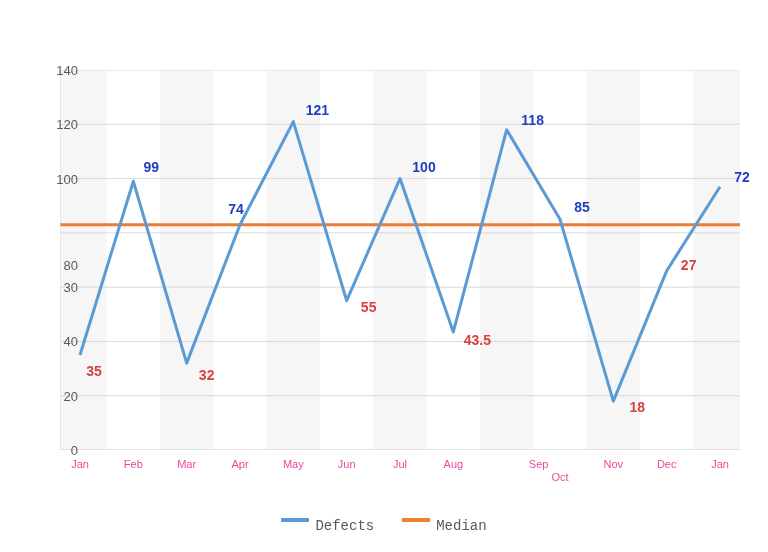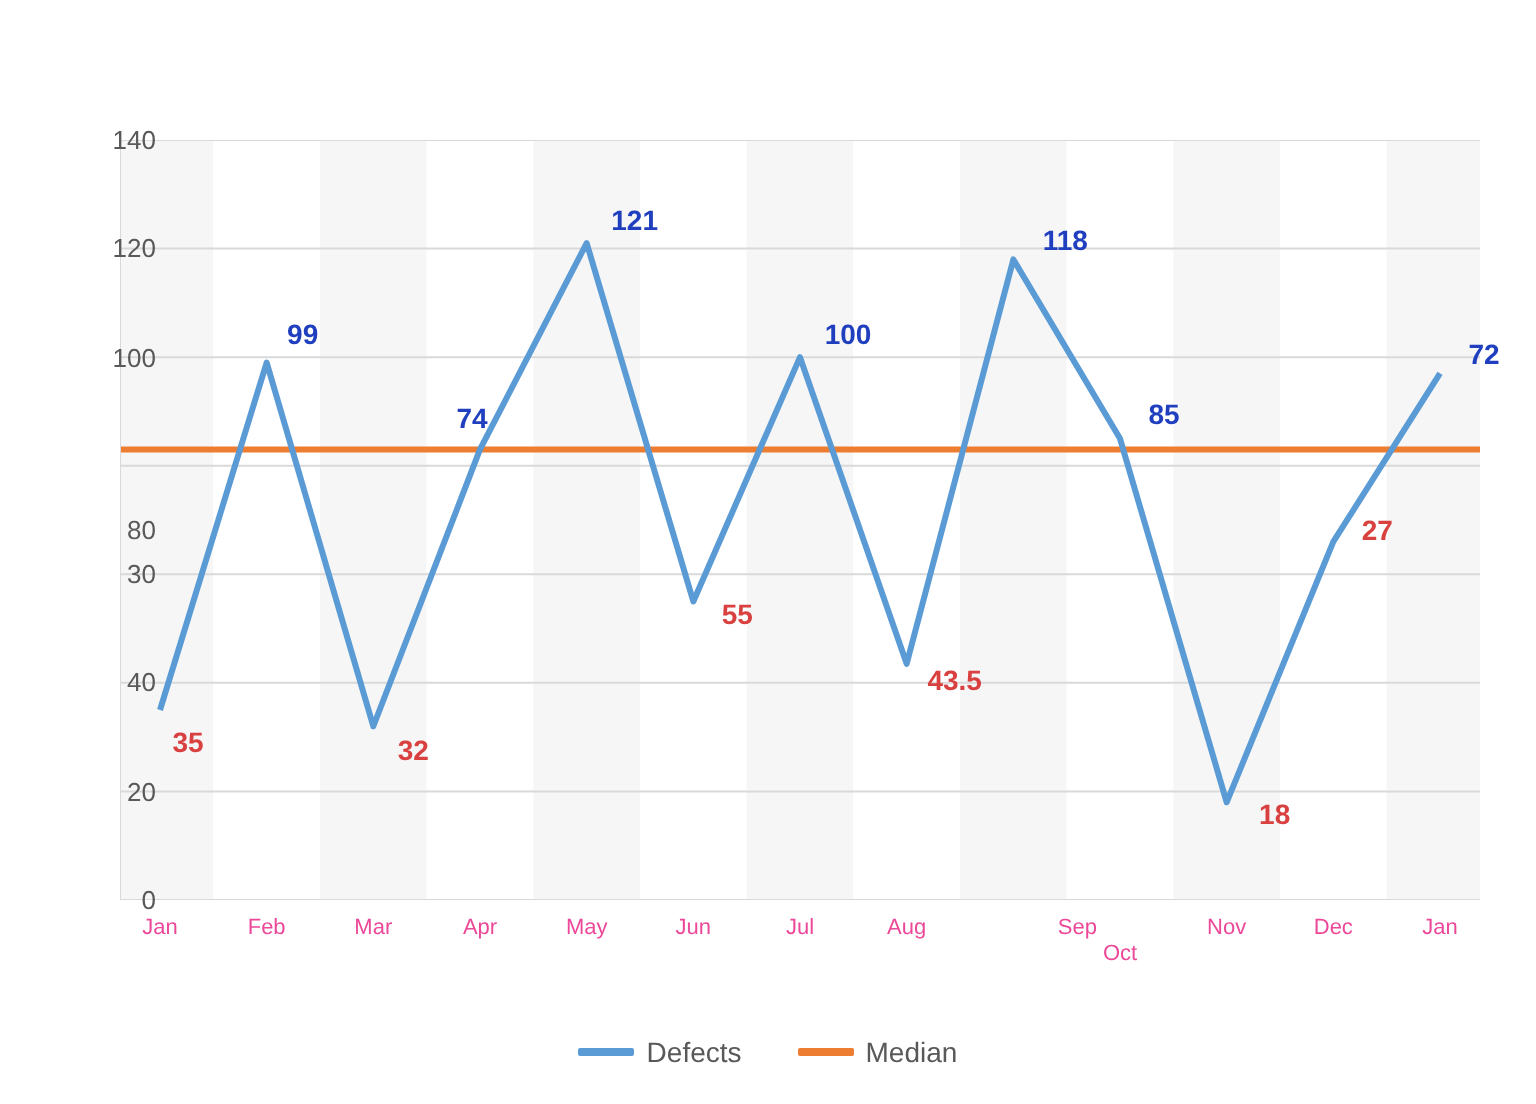--- a/index.html
+++ b/index.html
@@ -66,22 +66,22 @@
     bottom: 18px;
     display: flex;
     justify-content: center;
     align-items: center;
     gap: 28px;
     font-size: 14px;
     color: #595959;
   }
   .legend-item {
     display: flex;
-    align-items: center;
     gap: 6px;
+    font-family: Liberation Mono, monospace;
   }
   .legend-swatch {
     width: 28px;
     height: 4px;
     border-radius: 1px;
   }
 </style>
 </head>
 <body>
 

